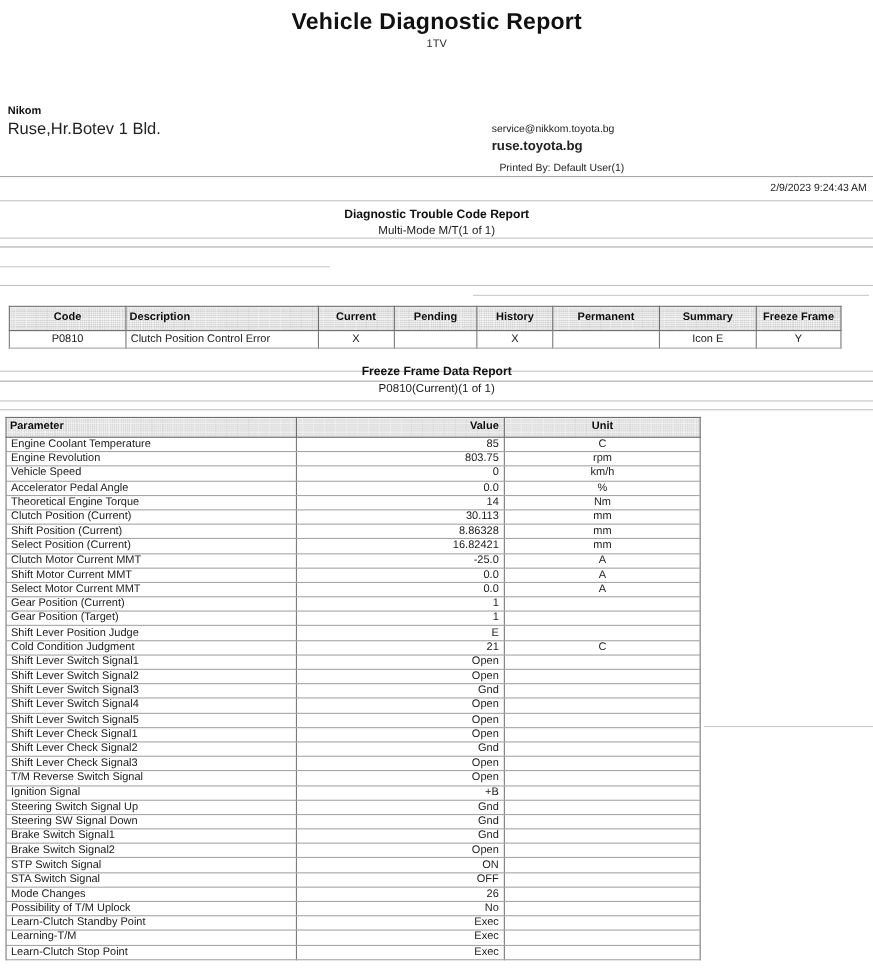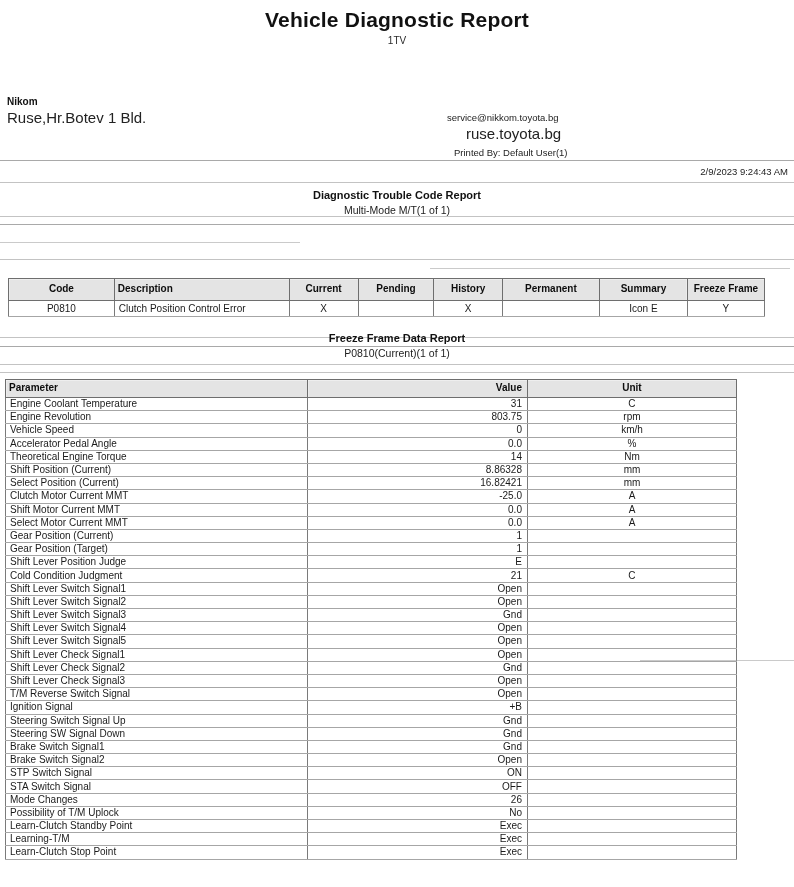--- a/index.html
+++ b/index.html
@@ -57,23 +57,24 @@
   .contact-email {
     position: absolute;
     top: 112px;
     left: 447px;
     font-size: 9.5px;
     color: #222;
   }
   .contact-web {
     position: absolute;
     top: 125px;
-    left: 466px;
-    font-size: 15px;
+    left: 447px;
+    font-size: 12px;
     color: #222;
+    font-weight: bold;
   }
   .printed-by {
     position: absolute;
     top: 147px;
     left: 454px;
     font-size: 9.5px;
     color: #222;
   }
   .print-date {
     position: absolute;
@@ -174,21 +175,21 @@
   .c-history   { width: 68px;  text-align: center; }
   .c-permanent { width: 100px; text-align: center; }
   .c-summary   { width: 90px;  text-align: center; }
   .c-freeze    { width: 80px;  text-align: center; }
 
   
   #ff-table {
     position: absolute;
     top: 379px;
     left: 5px;
-    width: 732px;
+    width: 632px;
   }
   #ff-table th { height: 13px; }
   #ff-table td { height: 12.2px; font-size: 10px; }
   .c-param { width: 267px; text-align: left; }
   .c-value { width: 183px; text-align: right; padding-right: 5px; padding-left: 12px; }
   .c-unit  { width: 182px; text-align: center; }
 
   
   .streak {
     position: absolute;
@@ -257,21 +258,21 @@
   <thead>
     <tr>
       <th class="c-param">Parameter</th>
       <th class="c-value">Value</th>
       <th class="c-unit">Unit</th>
     </tr>
   </thead>
   <tbody>
       <tr>
         <td class="c-param">Engine Coolant Temperature</td>
-        <td class="c-value">31</td>
+        <td class="c-value">85</td>
         <td class="c-unit">C</td>
       </tr>
       <tr>
         <td class="c-param">Engine Revolution</td>
         <td class="c-value">803.75</td>
         <td class="c-unit">rpm</td>
       </tr>
       <tr>
         <td class="c-param">Vehicle Speed</td>
         <td class="c-value">0</td>
@@ -281,20 +282,25 @@
         <td class="c-param">Accelerator Pedal Angle</td>
         <td class="c-value">0.0</td>
         <td class="c-unit">%</td>
       </tr>
       <tr>
         <td class="c-param">Theoretical Engine Torque</td>
         <td class="c-value">14</td>
         <td class="c-unit">Nm</td>
       </tr>
       <tr>
+        <td class="c-param">Clutch Position (Current)</td>
+        <td class="c-value">30.113</td>
+        <td class="c-unit">mm</td>
+      </tr>
+      <tr>
         <td class="c-param">Shift Position (Current)</td>
         <td class="c-value">8.86328</td>
         <td class="c-unit">mm</td>
       </tr>
       <tr>
         <td class="c-param">Select Position (Current)</td>
         <td class="c-value">16.82421</td>
         <td class="c-unit">mm</td>
       </tr>
       <tr>

